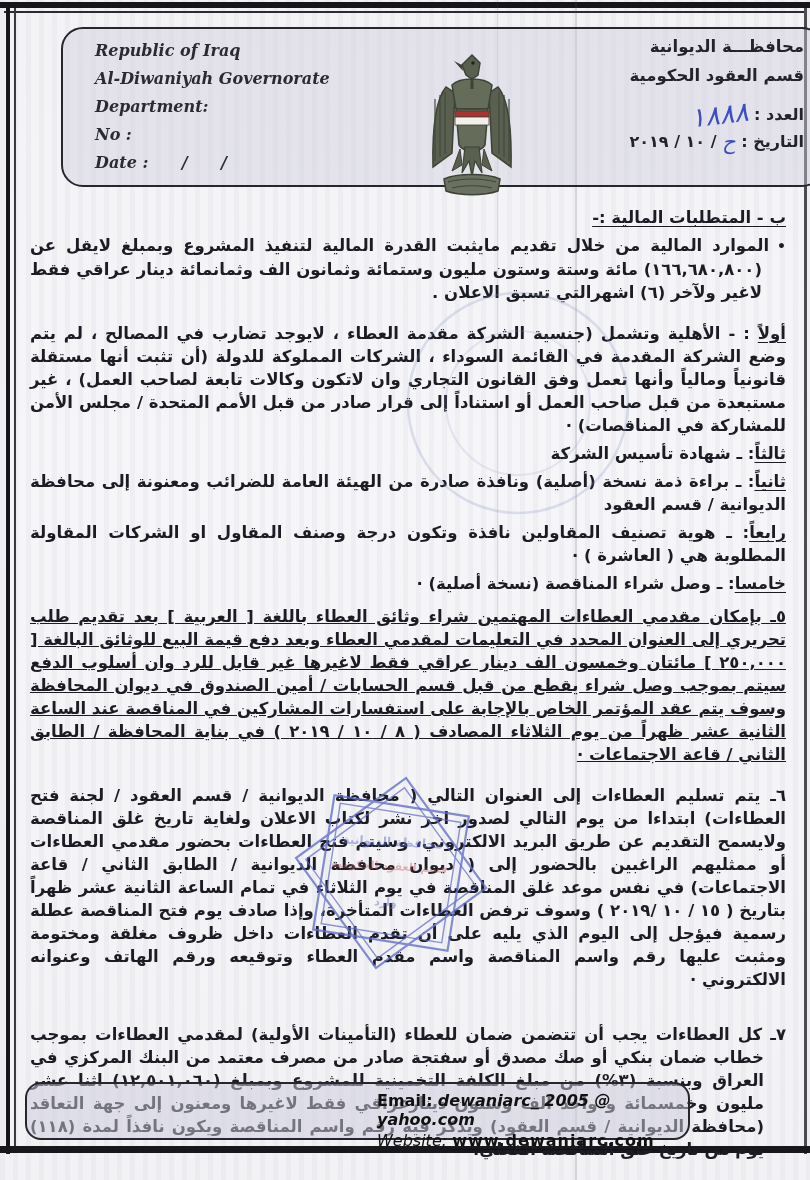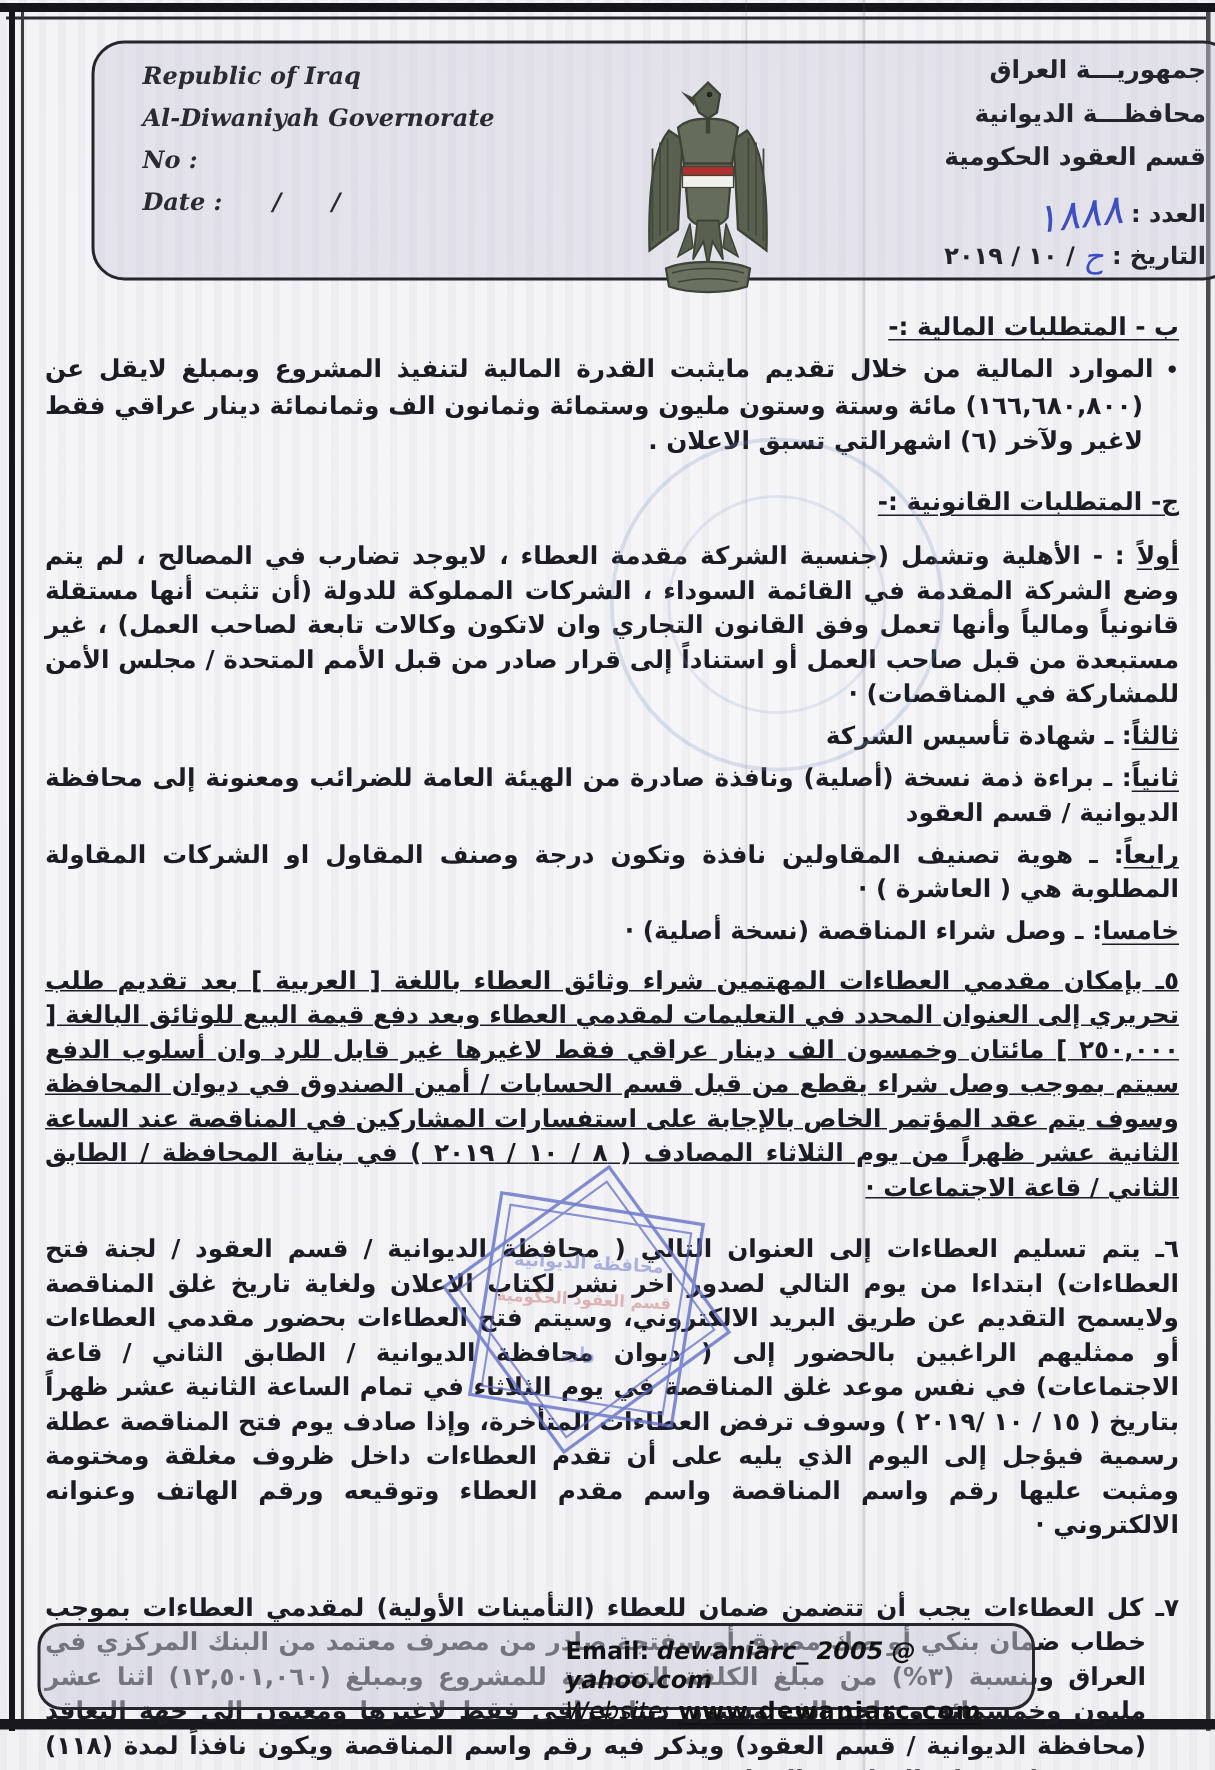--- a/index.html
+++ b/index.html
@@ -93,20 +93,21 @@
   <div class="b-right"></div>
   <div class="b-bottom"></div>
   <div class="crease1"></div>
   <div class="crease2"></div>
 
   <div class="hdr">
 
     <div class="hdr-en">
       <div>Republic of Iraq</div>
       <div>Al-Diwaniyah Governorate</div>
+      <div>Department:</div>
       <div>No :</div>
       <div>Date :      /      /</div>
     </div>
 
     <div class="emblem">
       <svg width="100" height="158" viewBox="0 0 100 158">
 
         <path d="M24 38 C14 50 10 75 11 118 L30 104 L33 44 Z" fill="#59604f" stroke="#3d4336" stroke-width="1.5"></path>
         <path d="M76 38 C86 50 90 75 89 118 L70 104 L67 44 Z" fill="#59604f" stroke="#3d4336" stroke-width="1.5"></path>
         <path d="M13 50 L13 112 M18 46 L18 108 M23 43 L23 105" stroke="#434a3c" stroke-width="1.2" fill="none"></path>
@@ -127,42 +128,40 @@
 
         <path d="M38 100 L30 122 L40 116 Z M62 100 L70 122 L60 116 Z" fill="#59604f" stroke="#3d4336" stroke-width="1"></path>
 
         <path d="M22 130 C35 124 65 124 78 130 L76 142 C62 147 38 147 24 142 Z" fill="#6a7160" stroke="#3d4336" stroke-width="1.5"></path>
         <path d="M26 133 C40 129 60 129 74 133" stroke="#3d4336" stroke-width="1" fill="none"></path>
         <path d="M30 139 C42 136 58 136 70 139" stroke="#3d4336" stroke-width="1" fill="none"></path>
       </svg>
     </div>
 
     <div class="hdr-ar" dir="rtl">
-      <div class="line">جمهوريـــة العراق</div>
       <div class="line">محافظـــة الديوانية</div>
       <div class="line">قسم العقود الحكومية</div>
       <div class="num-line">
         <span>العدد :</span>
         <span class="hand hand-num">١٨٨٨</span>
       </div>
       <div class="num-line">
         <span>التاريخ :</span>
         <span class="hand hand-day">ح</span>
         <span>/ ١٠ / ٢٠١٩</span>
       </div>
     </div>
   </div>
 
   <div class="body-flow">
 
     <p class="sec-head"><span class="u">ب - المتطلبات المالية :-</span></p>
 
     <p class="bullet-p"><span class="bullet-glyph">•</span><span>الموارد المالية من خلال تقديم مايثبت القدرة المالية لتنفيذ المشروع وبمبلغ لايقل عن (١٦٦,٦٨٠,٨٠٠) مائة وستة وستون مليون وستمائة وثمانون الف وثمانمائة  دينار عراقي فقط لاغير ولآخر (٦) اشهرالتي تسبق الاعلان .</span></p>
 
-    <p class="sec-head sec-head-c"><span class="u">ج- المتطلبات القانونية :-</span></p>
 
     <p class="clause"><span class="u">أولاً</span><span> : - </span><span>الأهلية وتشمل (جنسية الشركة مقدمة العطاء ، لايوجد تضارب في المصالح ، لم يتم وضع الشركة المقدمة في القائمة السوداء ، الشركات المملوكة للدولة (أن تثبت أنها مستقلة قانونياً ومالياً وأنها تعمل وفق القانون التجاري وان لاتكون وكالات تابعة لصاحب العمل) ، غير مستبعدة من قبل صاحب العمل أو استناداً إلى قرار صادر من قبل الأمم المتحدة / مجلس الأمن للمشاركة في المناقصات) ·</span></p>
 
     <p class="clause"><span class="u">ثالثاً</span><span>: ـ </span><span>شهادة تأسيس الشركة</span></p>
 
     <p class="clause"><span class="u">ثانياً</span><span>: ـ </span><span>براءة ذمة نسخة (أصلية) ونافذة صادرة من الهيئة العامة للضرائب ومعنونة إلى محافظة الديوانية / قسم العقود</span></p>
 
     <p class="clause"><span class="u">رابعاً</span><span>: ـ </span><span>هوية  تصنيف المقاولين  نافذة وتكون درجة وصنف المقاول او الشركات المقاولة المطلوبة هي (  العاشرة  ) ·</span></p>
 
     <p class="clause"><span class="u">خامسا</span><span>: ـ </span><span>وصل شراء المناقصة (نسخة أصلية) ·</span></p>

